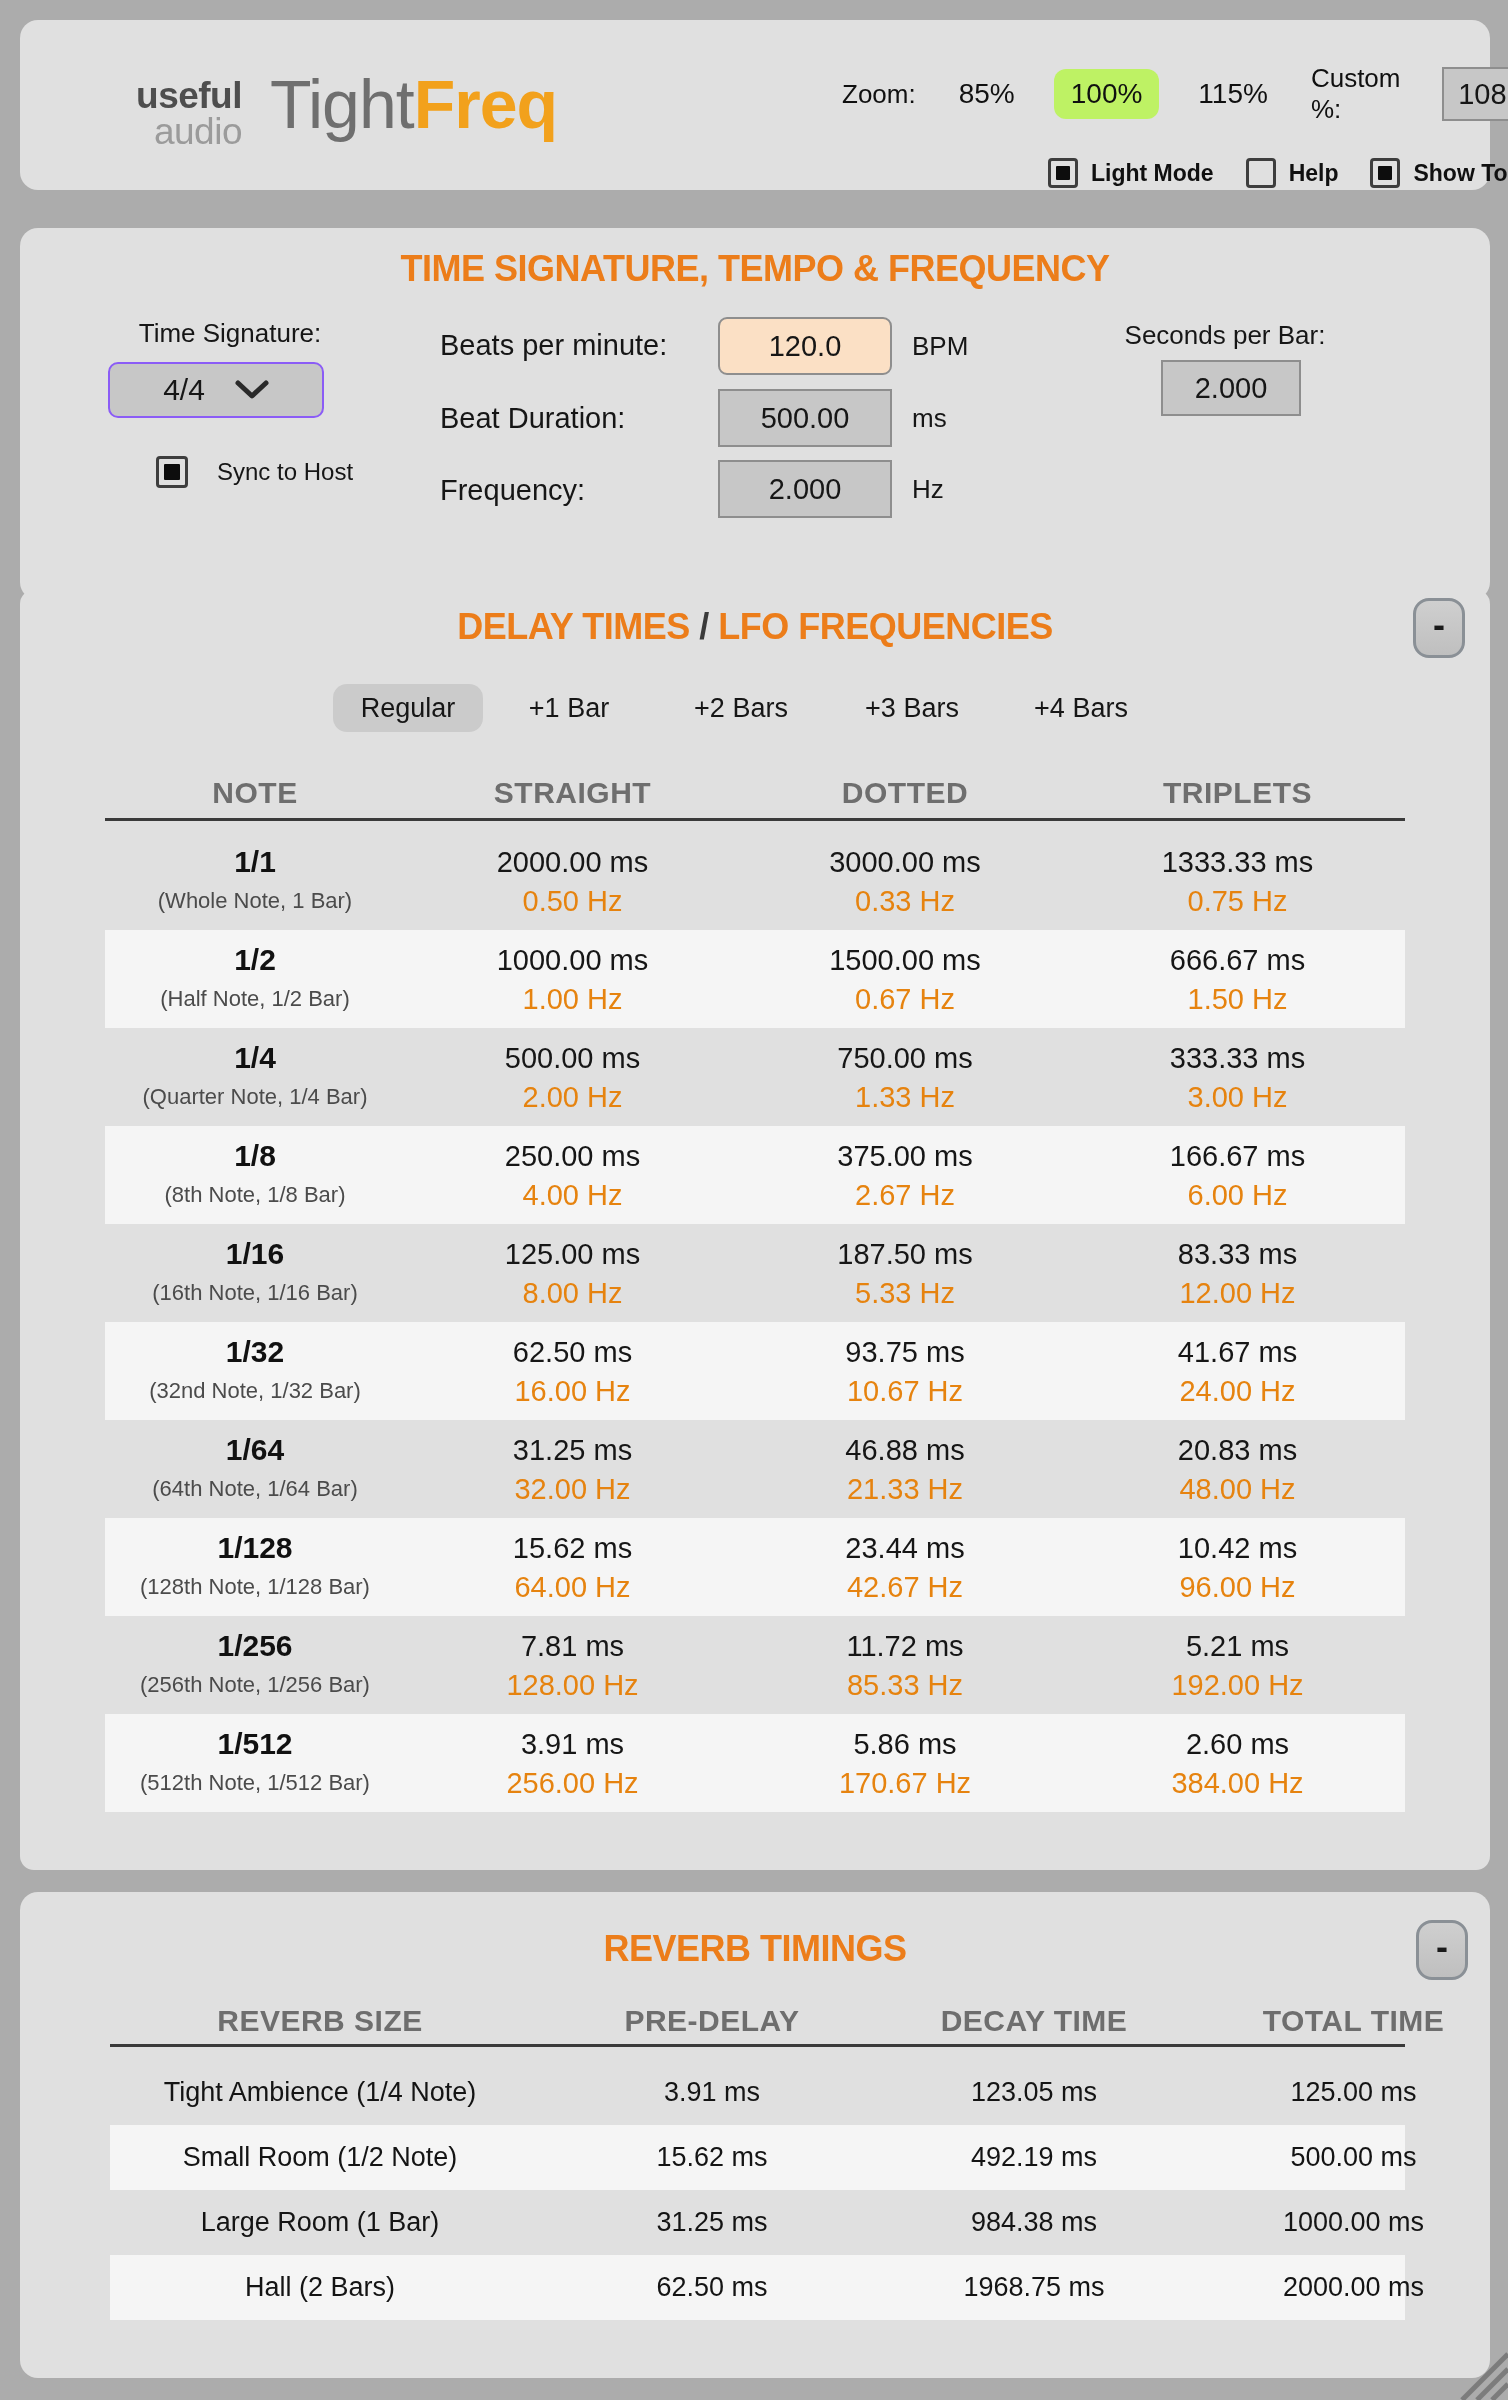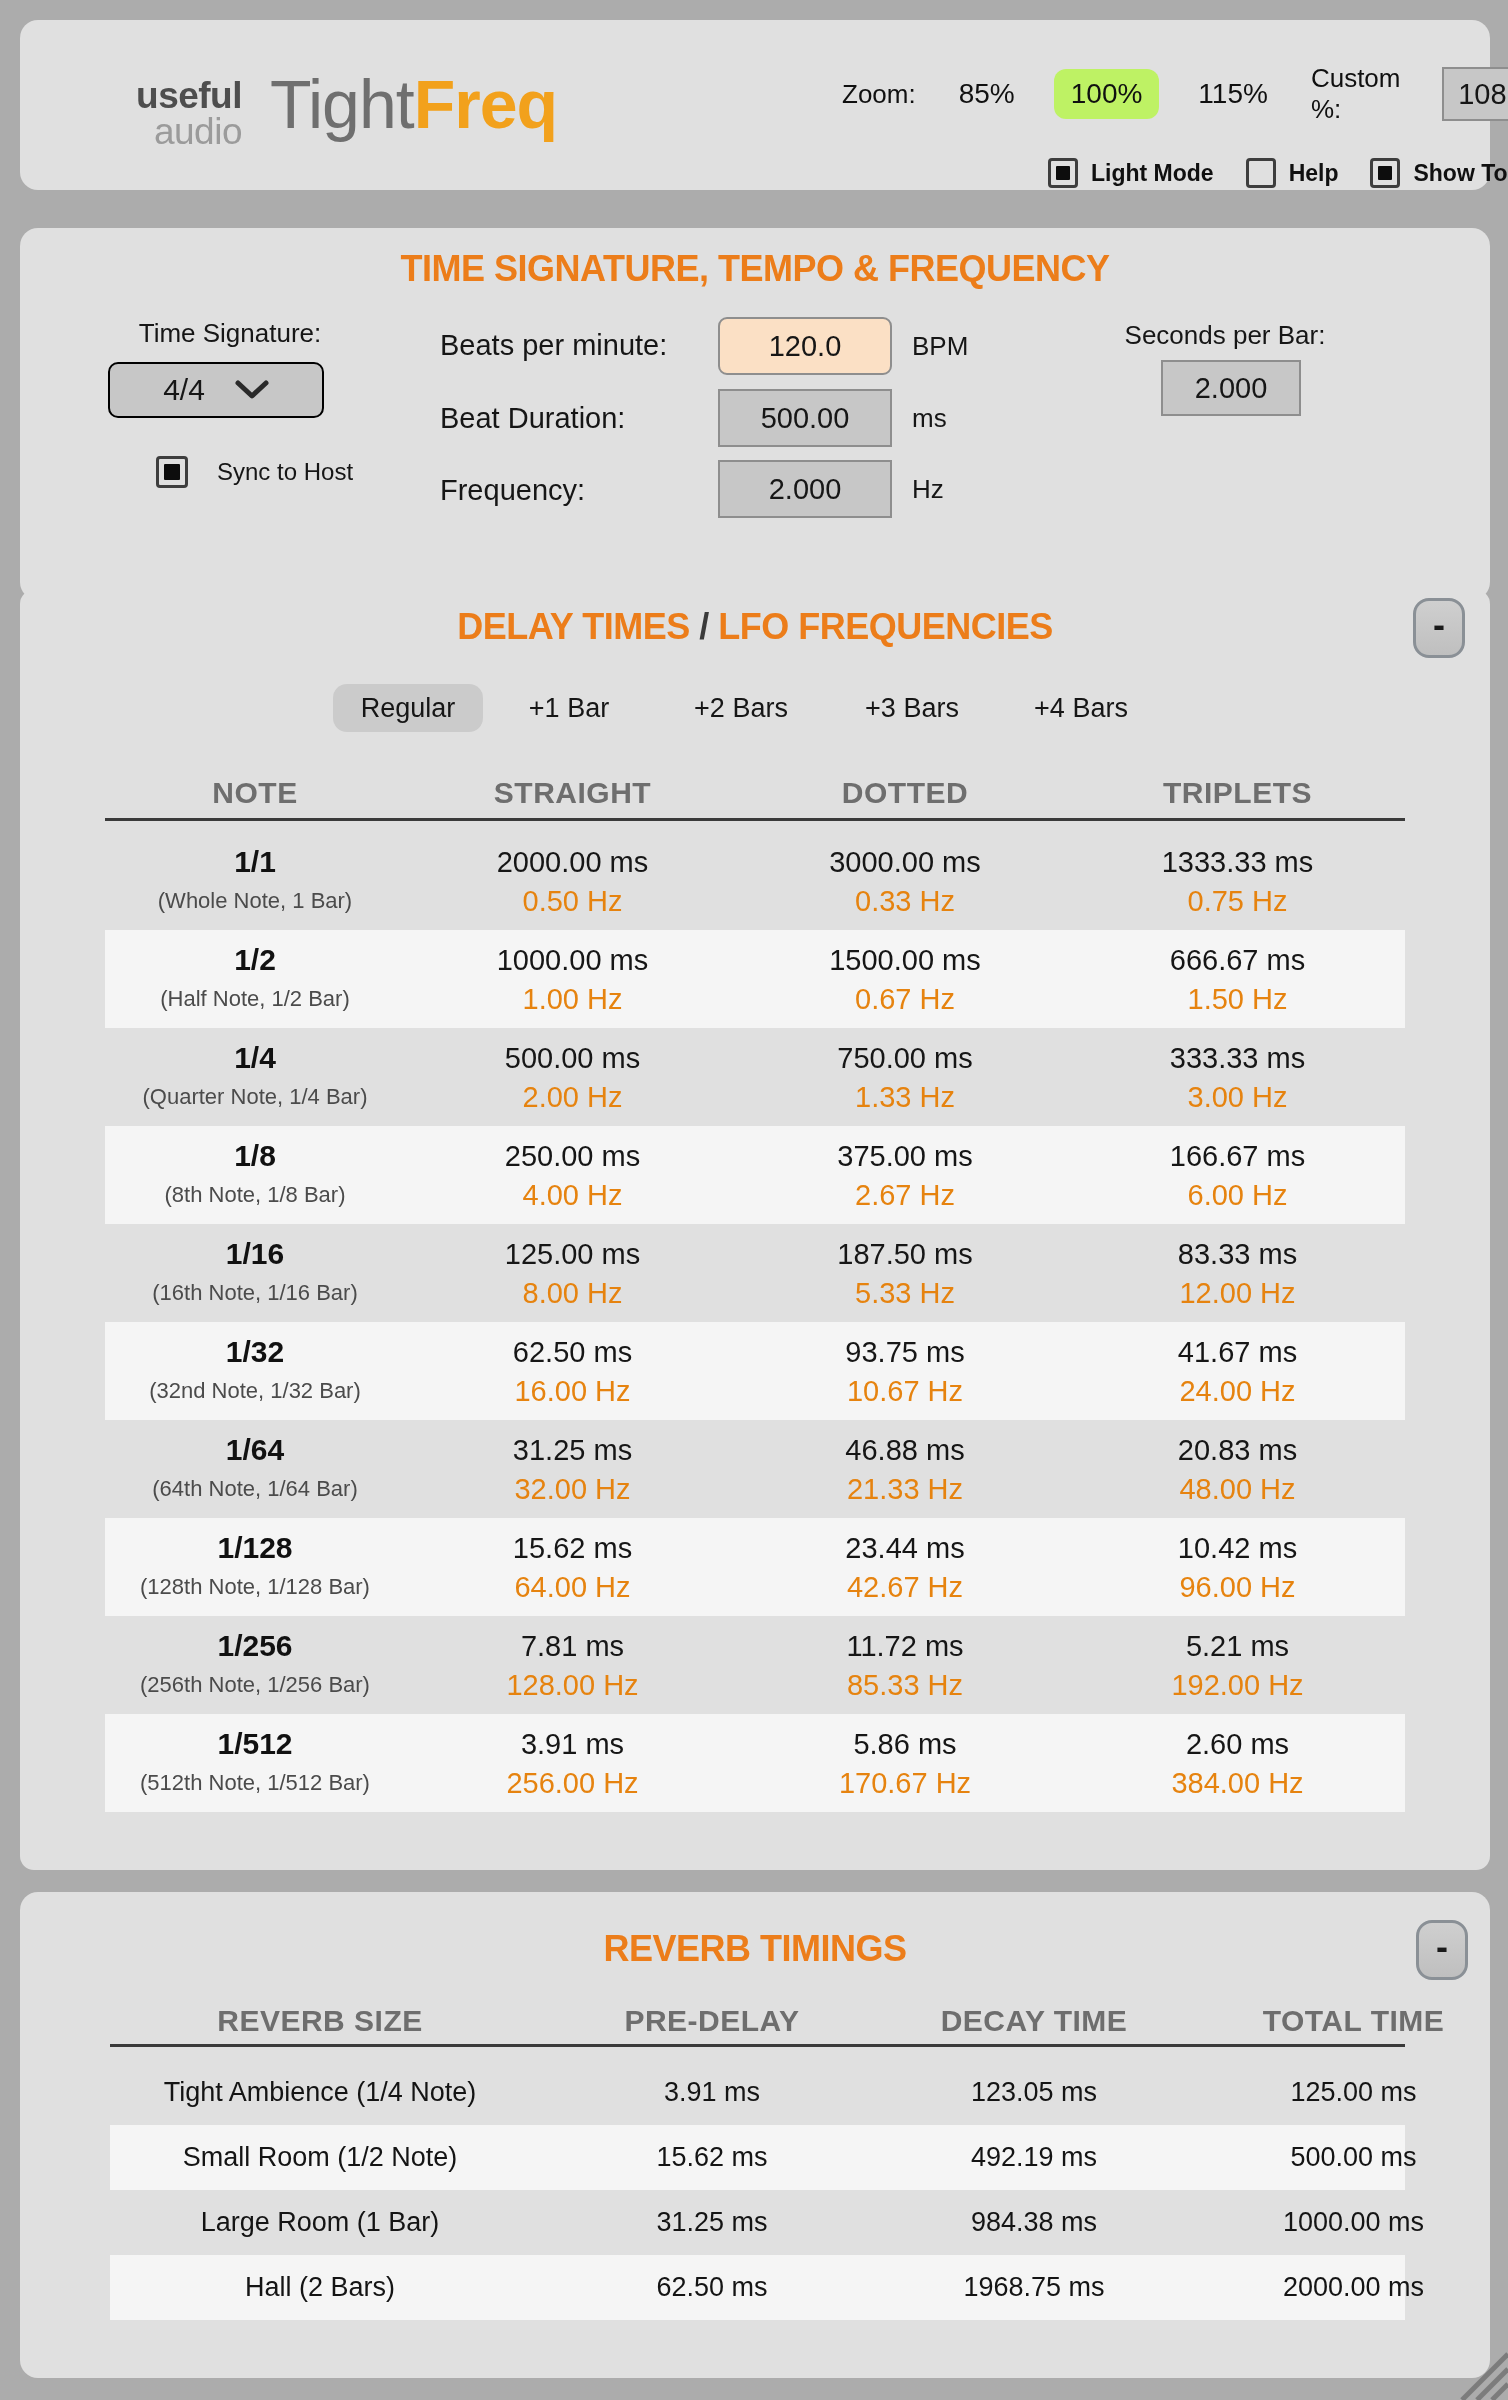--- a/index.html
+++ b/index.html
@@ -38,21 +38,21 @@
     font-size:36px;font-weight:bold;color:#ec7d1a;letter-spacing:-0.5px;white-space:nowrap;}
   .title-sep{color:#3a3a3a;}
   .collapse-btn{position:absolute;width:52px;height:60px;border:3px solid #8a9096;border-radius:16px;
     background:linear-gradient(#cfcfcf,#bfbfbf);display:flex;align-items:center;justify-content:center;
     font-size:36px;font-weight:bold;color:#1a1a1a;line-height:1;padding-bottom:6px;box-sizing:border-box;}
   
   #tempo-panel{top:228px;height:372px;}
   #tempo-title{top:20px;}
   .ts-label{position:absolute;left:85px;top:90px;width:250px;text-align:center;font-size:26px;}
   .ts-dropdown{position:absolute;left:88px;top:134px;width:216px;height:56px;background:#c7c7c7;
-    border:2px solid #000000;border-radius:10px;box-sizing:border-box;
+    border:2px solid #8b5cf6;border-radius:10px;box-sizing:border-box;
     display:flex;align-items:center;justify-content:center;gap:30px;font-size:30px;}
   .sync-row{position:absolute;left:96px;top:228px;display:flex;align-items:center;gap:29px;padding-left:40px;}
   .sync-row .checkbox{width:26px;height:26px;}
   .sync-label{font-size:24px;}
   .field-label{position:absolute;left:420px;font-size:29px;line-height:34px;white-space:nowrap;}
   .field-box{position:absolute;left:698px;width:174px;height:58px;background:#c7c7c7;
     border:2px solid #8e8e8e;box-sizing:border-box;display:flex;align-items:center;justify-content:center;font-size:29px;}
   .field-box.highlight{background:#fbe0c5;border-radius:9px;}
   .field-unit{position:absolute;left:892px;font-size:26px;line-height:34px;}
   .spb-label{position:absolute;left:1085px;top:92px;width:240px;text-align:center;font-size:26px;}

